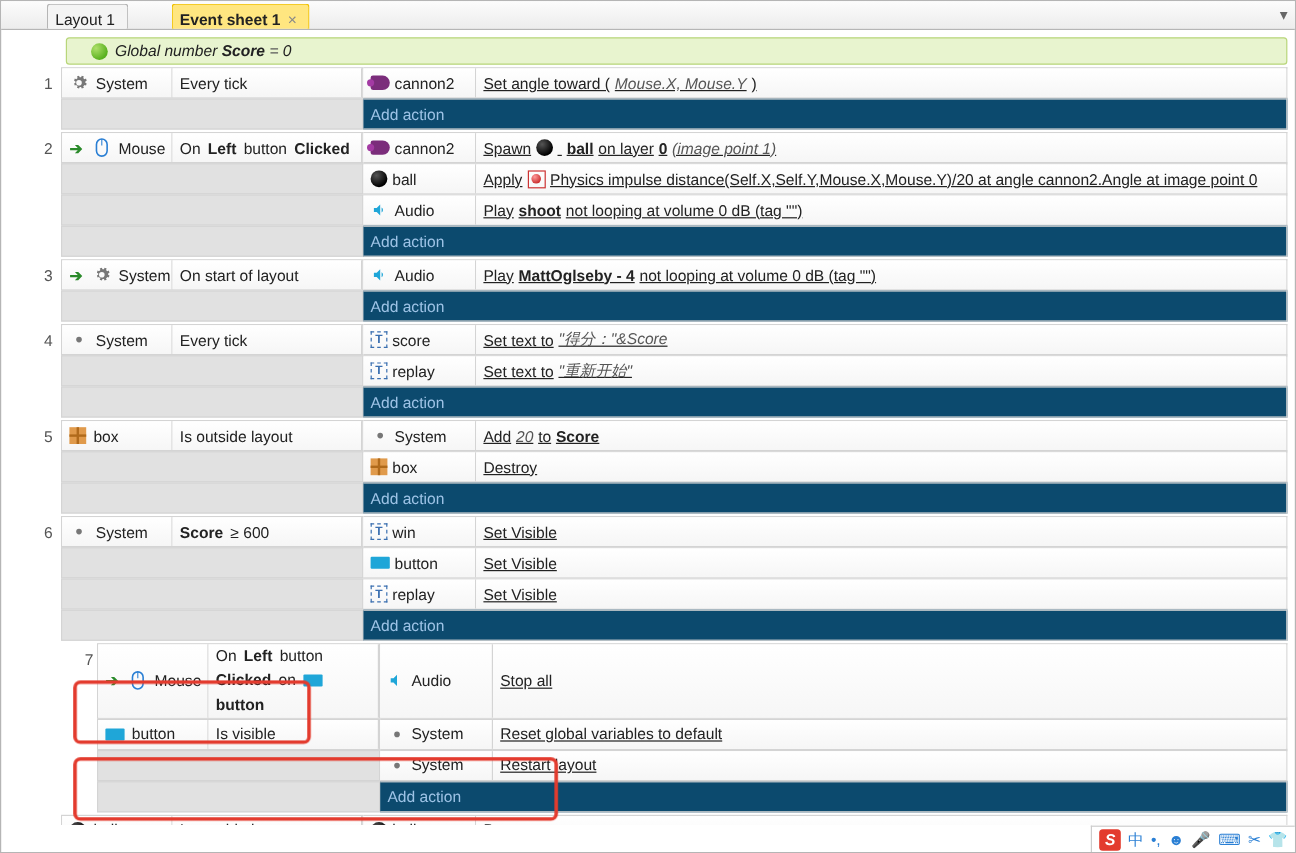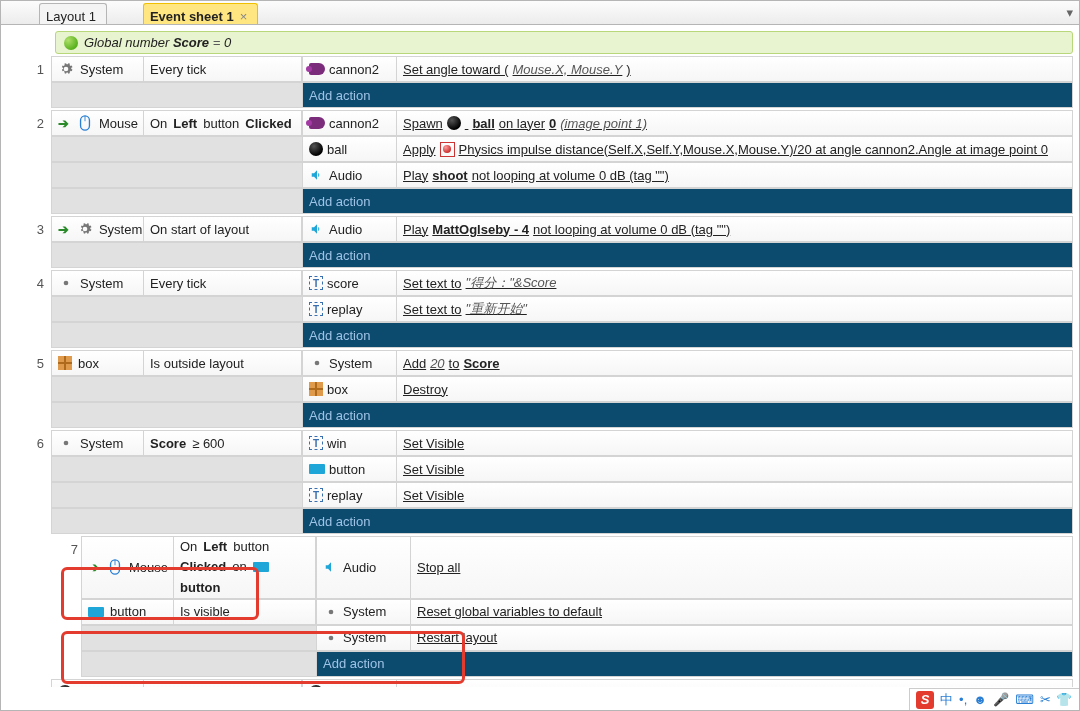--- a/index.html
+++ b/index.html
@@ -21,21 +21,21 @@
   *{box-sizing:border-box;font-family:"Segoe UI",Tahoma,Arial,sans-serif;font-size:13px;color:var(--text);}
   body{margin:0;background:#fff;width:1080px;height:711px;overflow:hidden;border:1px solid var(--border);}
   
   .tabbar{height:24px;background:linear-gradient(#fcfcfc,#ececec);border-bottom:1px solid var(--border);display:flex;align-items:flex-end;padding:0 4px;position:relative;}
   .tab{height:21px;padding:2px 10px 0 6px;border:1px solid var(--border);border-bottom:none;background:var(--tab-inactive-bg);margin-right:2px;border-radius:3px 3px 0 0;display:flex;align-items:flex-end;gap:6px;cursor:pointer;margin-left:34px;}
   .tab.active{background:var(--tab-active-bg);border-color:var(--tab-active-border);font-weight:bold;}
   .tab .close{color:#888;font-weight:normal;}
   .tabbar .dropdown{position:absolute;right:6px;top:4px;color:#666;cursor:pointer;}
   
   .sheet{overflow:auto;height:662px;padding:4px 6px 0 20px;}
-  .global{margin:2px 0 0 34px;background:var(--global-bg);border:1px solid var(--global-border);border-radius:3px;padding:3px 8px;display:flex;align-items:center;gap:6px;}
+  .global{margin:2px 0 0 34px;background:var(--global-bg);border:1px solid var(--global-border);border-radius:3px;padding:3px 20px;display:flex;align-items:center;gap:6px;}
   .global .globe{width:14px;height:14px;border-radius:50%;background:radial-gradient(circle at 30% 30%,#aee06a,#5ab11f 70%);display:inline-block;}
   .global-text{font-style:italic;color:#5a5a5a;}
   .global-text b{font-style:italic;}
   .event-row{display:flex;align-items:stretch;margin-top:2px;}
   .rownum{width:30px;flex-shrink:0;text-align:right;padding:6px 6px 0 0;color:#555;border-right:1px solid transparent;}
   .event-body{flex:1;display:flex;flex-direction:column;}
   .line{display:flex;align-items:stretch;min-height:26px;}
   .cond-col{width:252px;flex-shrink:0;display:flex;border:1px solid var(--border-light);}
   .cond-obj, .cond-text{border-right:1px solid var(--border-light);display:flex;align-items:center;padding:3px 6px;gap:6px;background:linear-gradient(#fff,#f6f6f6);}
   .cond-obj{width:92px;flex-shrink:0;}

